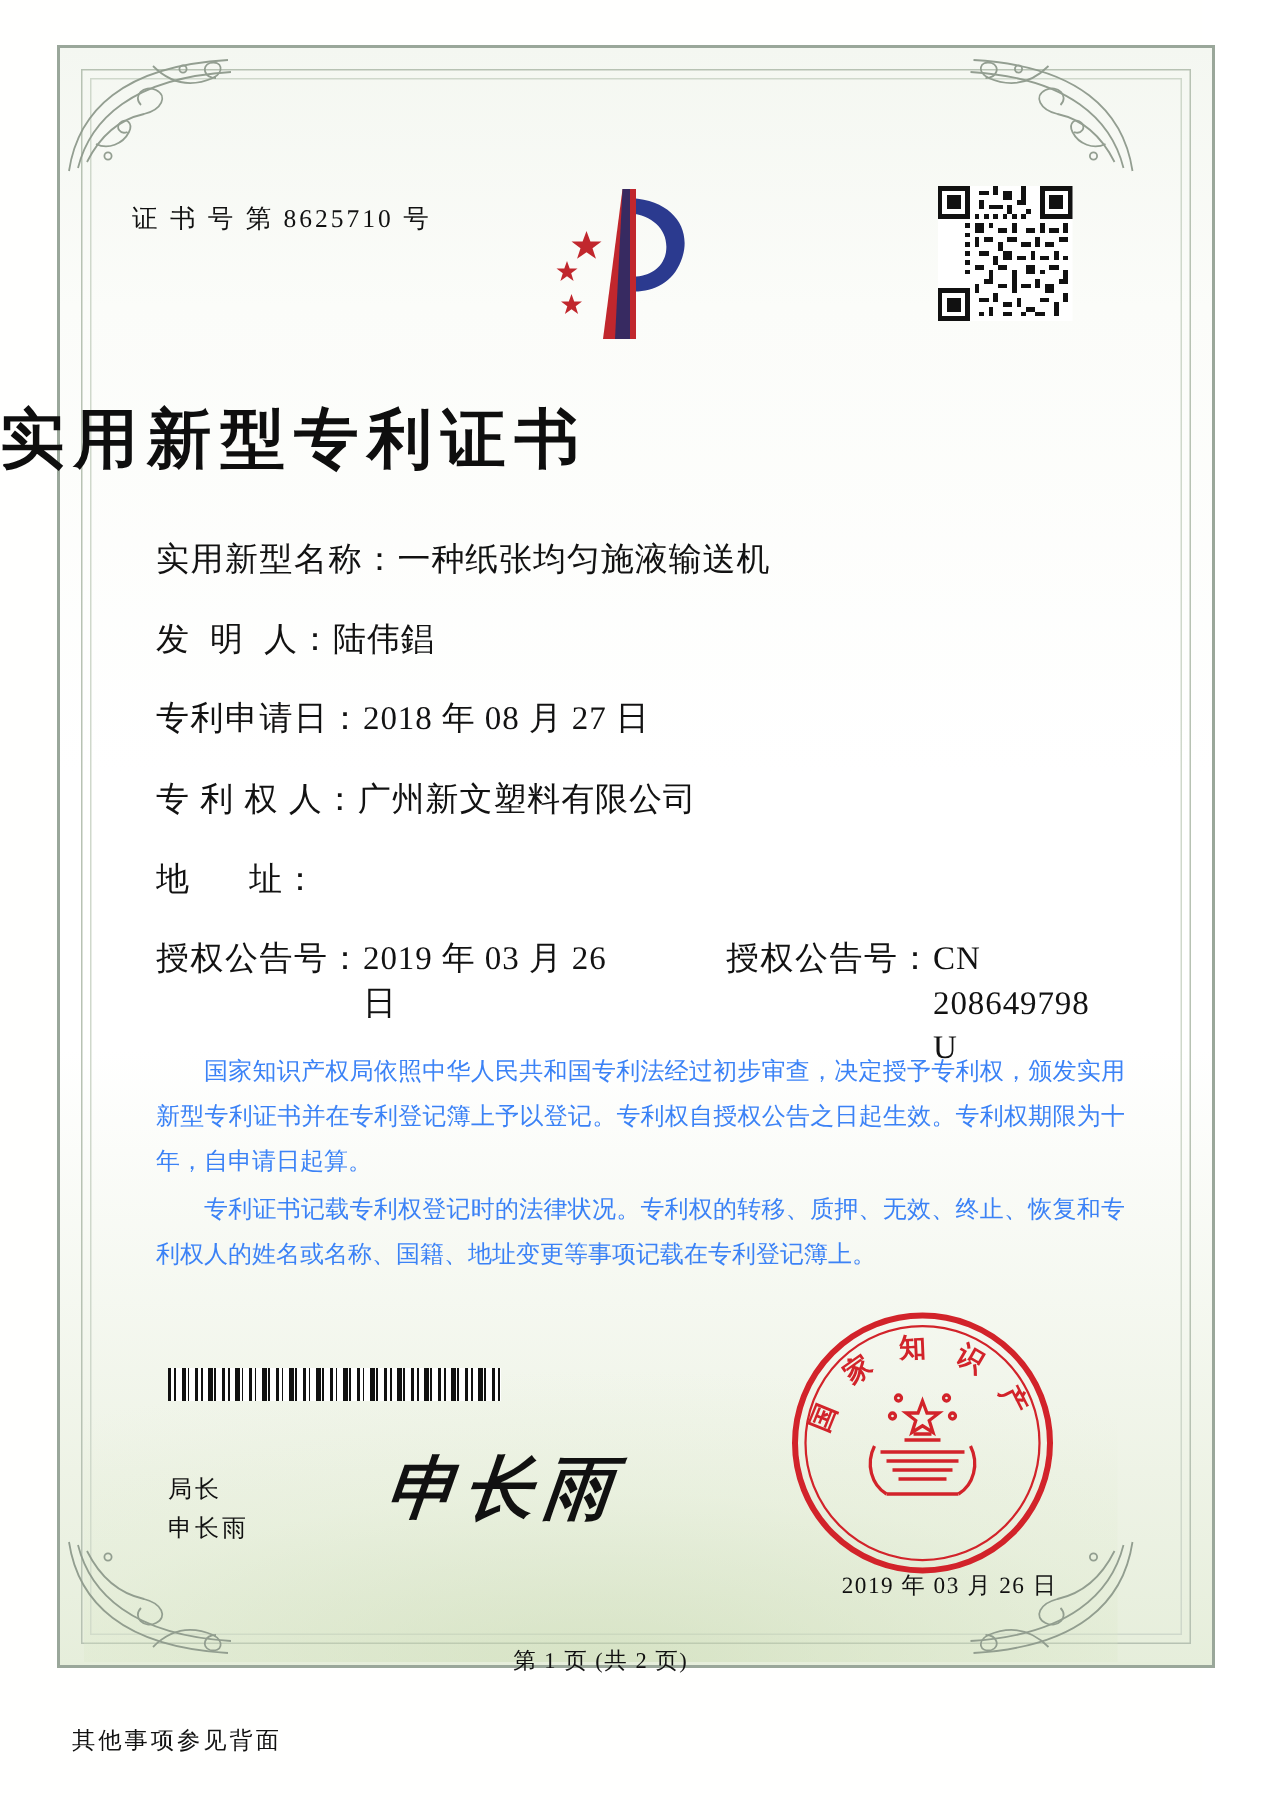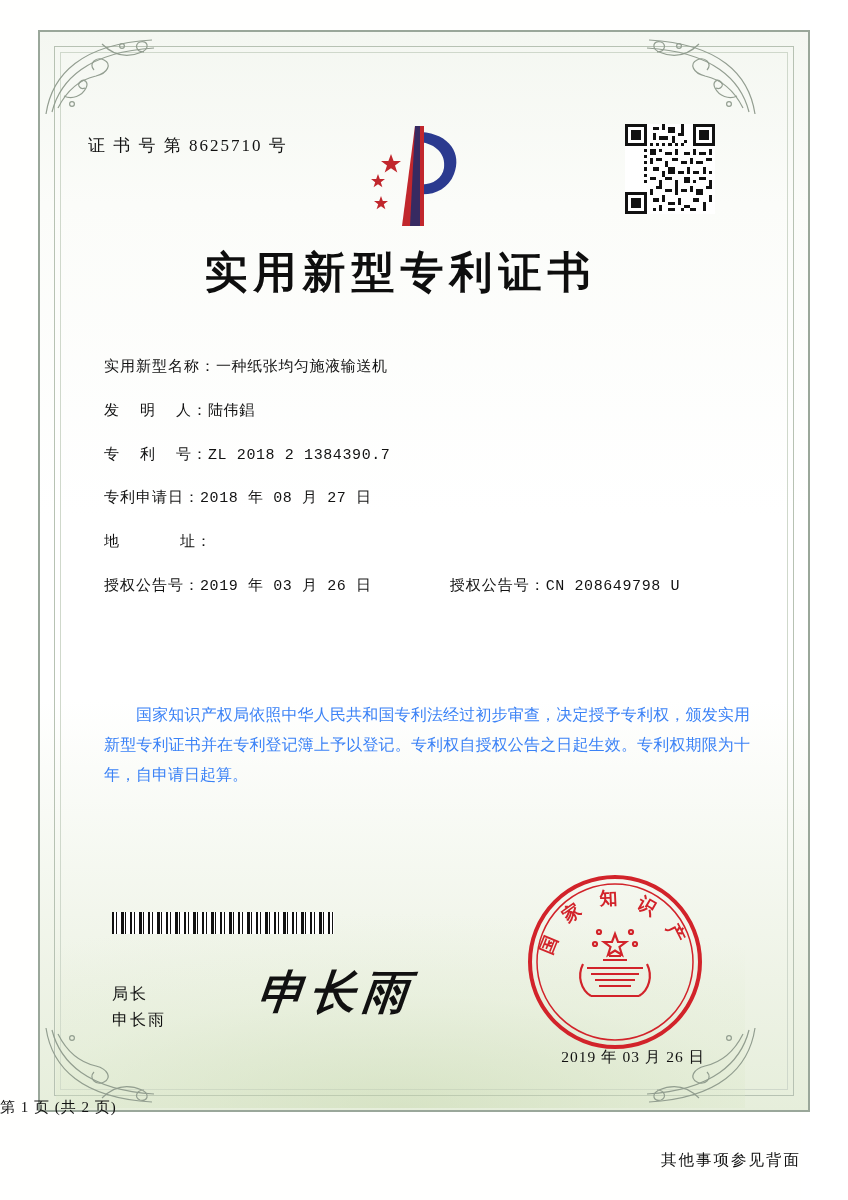--- a/index.html
+++ b/index.html
@@ -86,37 +86,35 @@
   }
   .qr {
     position: absolute;
     right: 86px; top: 124px;
     width: 90px; height: 90px;
   }
   .qr svg { display:block; }
 
   .main-title {
     position: absolute;
-    left: 0; right: 0; top: 244px;
-    text-align: center;
+    left: 0; right: 0; top: 264px;
     font-size: 43px;
     font-weight: bold;
     letter-spacing: 6px;
     color: #0e0e0e;
     font-family: "Liberation Serif", "DejaVu Serif", serif;
   }
 
   
   .fields {
     position: absolute;
     left: 104px; top: 358px;
     width: 640px;
-    font-size: 15px;
+    font-size: 22px;
     color: #121212;
-    font-family: Liberation Mono, monospace;
   }
   .row {
     display: flex;
     align-items: baseline;
     margin-bottom: 23.5px;
     line-height: 1.35;
   }
   .label {
     white-space: pre;
     letter-spacing: 1px;
@@ -187,29 +185,29 @@
     right: 96px; bottom: 132px;
     font-size: 15.5px;
     color: #111;
     letter-spacing: 1px;
   }
 
   
   .page-num {
     position: absolute;
     left: 0; right: 0; top: 1098px;
+    text-align: center;
+    font-size: 15px;
+    color: #111;
+    letter-spacing: 1px;
+  }
+  .footer-note {
+    position: absolute;
+    left: 0; right: 0; top: 1150px;
     text-align: left;
-    font-size: 15px;
-    color: #111;
-    letter-spacing: 1px;
-  }
-  .footer-note {
-    position: absolute;
-    left: 0; right: 0; top: 1150px;
-    text-align: right;
     font-size: 15.5px;
     color: #111;
     letter-spacing: 2px;
     margin-left: 48px;
   }
 </style>
 </head>
 <body>
 
 <div class="page">
@@ -380,42 +378,43 @@
   <div class="fields">
     <div class="row">
       <span class="label">实用新型名称：</span>
       <span class="value">一种纸张均匀施液输送机</span>
     </div>
     <div class="row">
       <span class="label">发  明  人：</span>
       <span class="value">陆伟錩</span>
     </div>
     <div class="row">
-      <span class="label">专  利  号：</span>
-      <span class="value">ZL 2018 2 1384390.7</span>
-    </div>
-    <div class="row">
       <span class="label">专利申请日：</span>
       <span class="value">2018 年 08 月 27 日</span>
+    </div>
+    <div class="row">
+      <span class="label">专 利 权 人：</span>
+      <span class="value">广州新文塑料有限公司</span>
     </div>
     <div class="row">
       <span class="label">地      址：</span>
     </div>
     <div class="row split">
       <span class="label">授权公告号：</span>
       <span class="value">2019 年 03 月 26 日</span>
       <span class="right-part">
         <span class="label">授权公告号：</span>
         <span class="value">CN 208649798 U</span>
       </span>
     </div>
   </div>
 
   <div class="body-text">
     <p>国家知识产权局依照中华人民共和国专利法经过初步审查，决定授予专利权，颁发实用新型专利证书并在专利登记簿上予以登记。专利权自授权公告之日起生效。专利权期限为十年，自申请日起算。</p>
+    <p>专利证书记载专利权登记时的法律状况。专利权的转移、质押、无效、终止、恢复和专利权人的姓名或名称、国籍、地址变更等事项记载在专利登记簿上。</p>
   </div>
 
   <div class="barcode"></div>
 
   <div class="sig-label">
     <div>局长</div>
     <div>申长雨</div>
   </div>
   <div class="sig-hand">申长雨</div>
 

